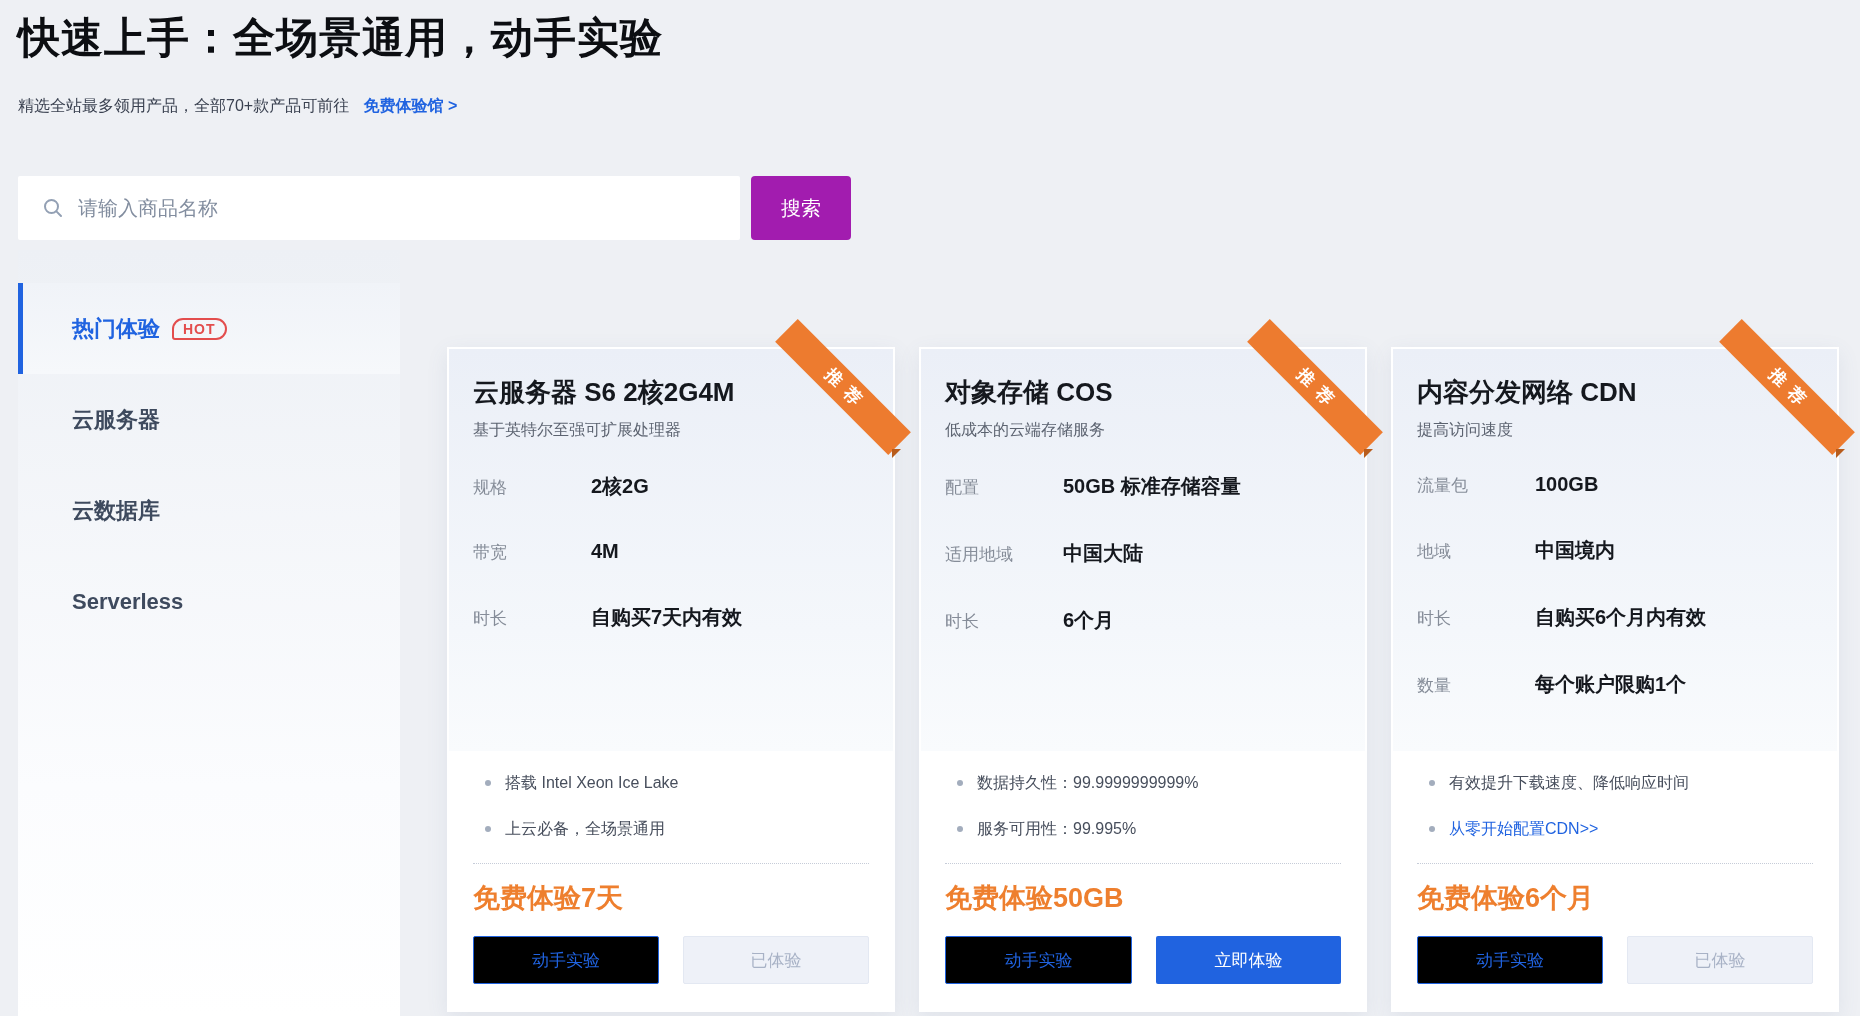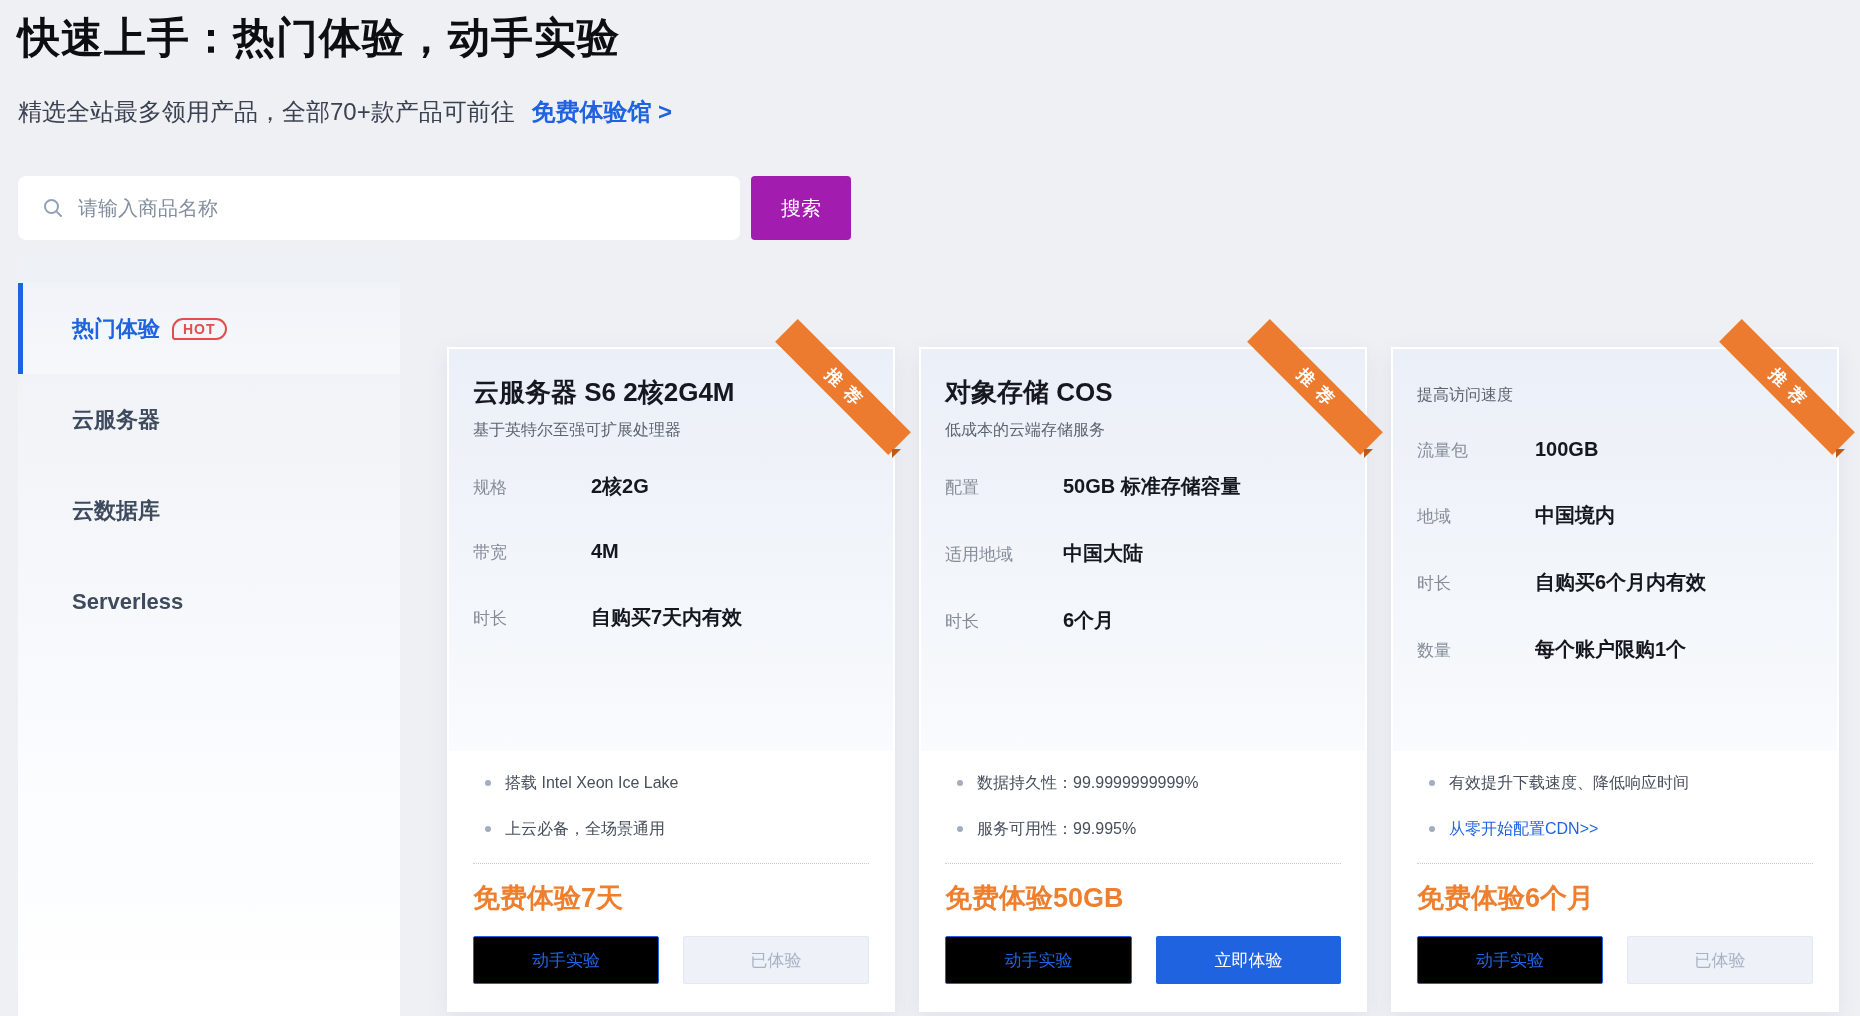--- a/index.html
+++ b/index.html
@@ -5,25 +5,25 @@
   * { margin:0; padding:0; box-sizing:border-box; }
   html,body { width:1860px; height:1016px; }
   body {
     position:relative; overflow:hidden;
     background:#eef0f4;
     font-family:"Liberation Sans","DejaVu Sans",sans-serif;
     color:#15181e;
   }
   
   .page-title { position:absolute; left:18px; top:10px; font-size:42px; font-weight:700; color:#0c0e12; letter-spacing:1px; }
-  .subtitle-row { position:absolute; left:18px; top:96px; font-size:24px; color:#3a4150; }
+  .subtitle-row { position:absolute; left:18px; top:96px; font-size:16px; color:#3a4150; }
   .subtitle-link { color:#2063e0; font-weight:600; text-decoration:none; margin-left:10px; cursor:pointer; }
   
   .search-row { position:absolute; left:18px; top:176px; display:flex; align-items:stretch; }
-  .search-box { width:722px; height:64px; background:#fff; border-radius:8px; display:flex; align-items:center; padding-left:24px; }
+  .search-box { width:722px; height:64px; background:#fff; border-radius:2px; display:flex; align-items:center; padding-left:24px; }
   .search-box svg { flex:none; }
   .search-box input { border:none; outline:none; background:transparent; font-size:20px; margin-left:14px; width:620px; color:#15181e; font-family:inherit; }
   .search-box input::placeholder { color:#828d9f; }
   .search-btn { margin-left:11px; width:100px; height:64px; background:#a21caf; color:#fff; border:none; border-radius:4px; font-size:20px; cursor:pointer; font-family:inherit; }
   
   .sidebar { position:absolute; left:18px; top:250px; width:382px; height:766px; background:linear-gradient(180deg,#edf0f5 0%,#fbfcfe 70%,#ffffff 100%); padding-top:33px; }
   .side-item { height:91px; display:flex; align-items:center; padding-left:54px; font-size:22px; font-weight:600; color:#3e4a5e; cursor:pointer; }
   .side-item.active { color:#2063e0; font-weight:700; border-left:5px solid #2063e0; padding-left:49px; background:linear-gradient(180deg,#f0f3f8 0%,#f6f8fb 100%); }
   .hot-badge { margin-left:12px; font-size:14px; font-weight:700; color:#e34d4d; border:2px solid #e34d4d; border-radius:11px 11px 11px 3px; padding:0 9px; height:22px; line-height:19px; letter-spacing:1px; }
   
@@ -49,21 +49,21 @@
   .btn.primary { background:#2063e0; border:none; color:#fff; }
   .btn.disabled { background:#eef1f8; border:1px solid #e3e8f2; color:#a8b2c6; cursor:default;font-family:Liberation Serif, serif; }
   
   .ribbon { position:absolute; top:0; right:0; width:150px; height:150px; pointer-events:none; z-index:3; }
   .ribbon .band { position:absolute; top:22px; right:-30px; width:160px; height:32px; line-height:32px; background:#ed7b2f; transform:rotate(45deg); color:#fff; font-size:17px; font-weight:600; letter-spacing:9px; text-indent:9px; text-align:center; }
   .ribbon .fold { position:absolute; top:100px; right:-8px; width:0; height:0; border-left:9px solid #b85c1c; border-bottom:9px solid transparent; }
 </style>
 </head>
 <body>
 
-<h1 class="page-title">快速上手：热门体验，动手实验</h1>
+<h1 class="page-title">快速上手：全场景通用，动手实验</h1>
 
 <p class="subtitle-row">
   <span>精选全站最多领用产品，全部70+款产品可前往</span>
   <a class="subtitle-link">免费体验馆 &gt;</a>
 </p>
 
 <div class="search-row">
   <div class="search-box">
     <svg width="22" height="22" viewBox="0 0 22 22">
       <circle cx="9.5" cy="9.5" r="6.5" fill="none" stroke="#93a0b4" stroke-width="2"></circle>
@@ -177,20 +177,21 @@
       </div>
     </div>
   </section>
 
   <section class="card">
     <div class="ribbon">
       <div class="band">推荐</div>
       <div class="fold"></div>
     </div>
     <div class="card-top">
+      <h2 class="card-title">内容分发网络 CDN</h2>
       <p class="card-sub">提高访问速度</p>
       <div class="specs">
         <div class="spec-row">
           <span class="spec-label">流量包</span>
           <span class="spec-value">100GB</span>
         </div>
         <div class="spec-row">
           <span class="spec-label">地域</span>
           <span class="spec-value">中国境内</span>
         </div>

